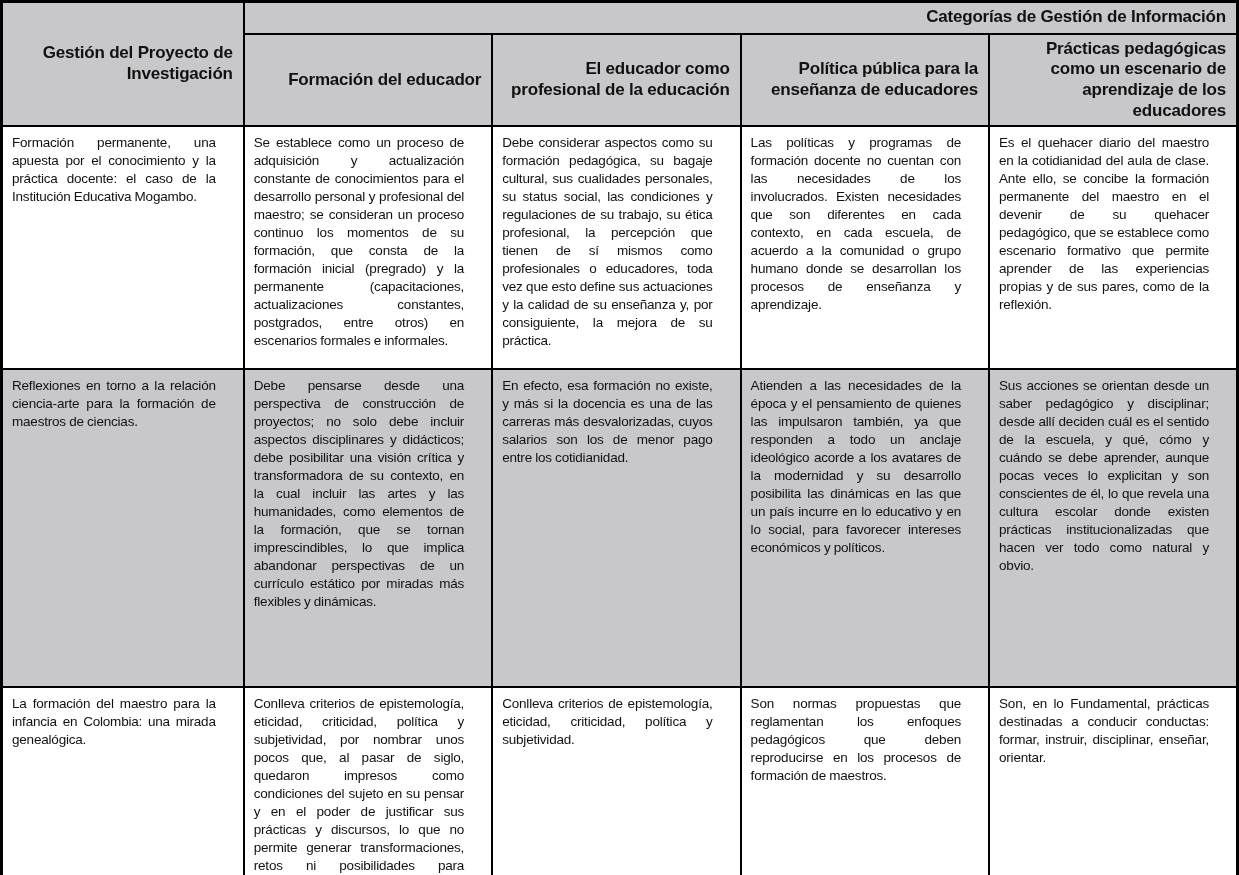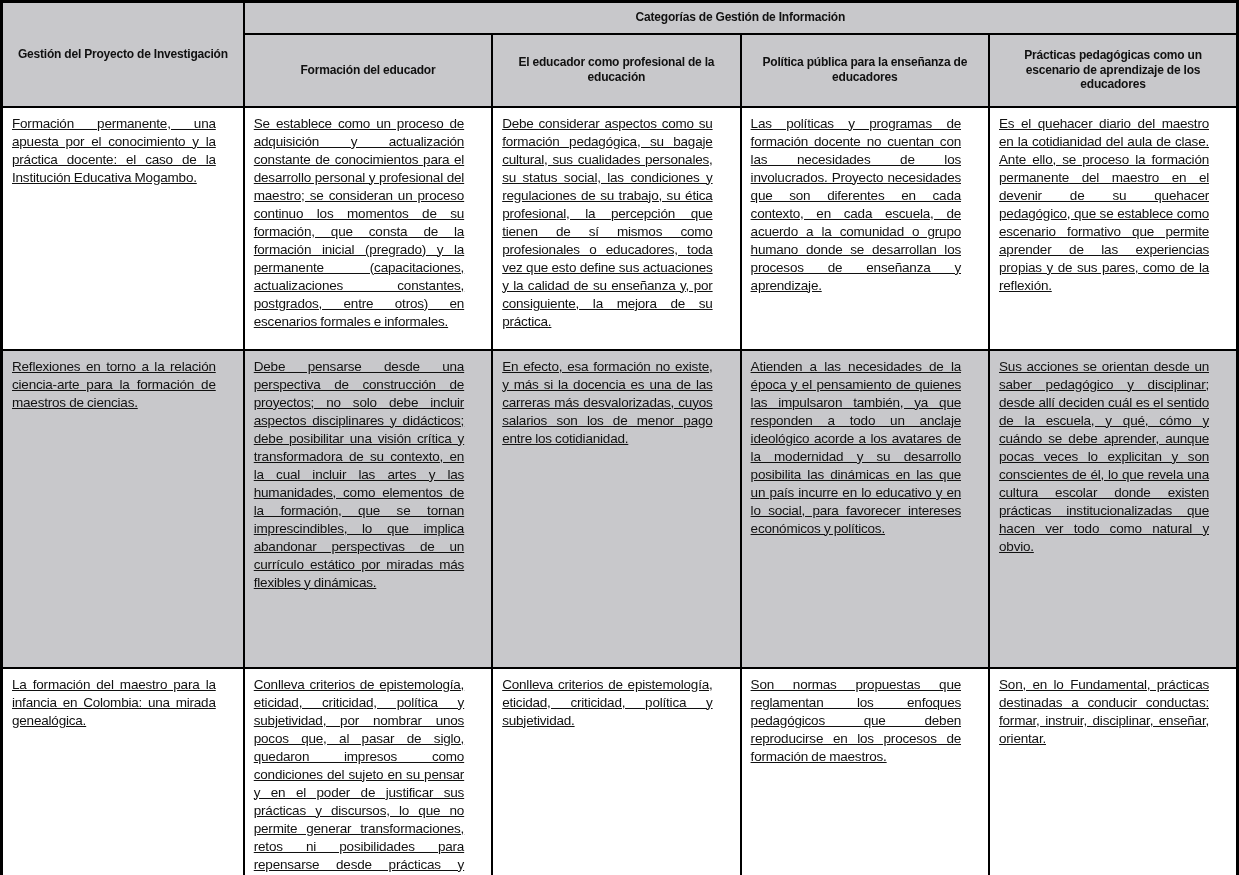--- a/index.html
+++ b/index.html
@@ -26,40 +26,39 @@
   }
   col.c-title  { width: 19.6%; }
   col.c-cat    { width: 20.1%; }
   th, td {
     border: 2px solid var(--border);
     overflow: hidden;
   }
   thead th {
     background: var(--header-bg);
     font-weight: 700;
-    font-size: 12px;
+    font-size: 17px;
     line-height: 1.22;
-    text-align: center;
+    text-align: right;
     vertical-align: middle;
     padding: 4px 10px;
     letter-spacing: -0.2px;
   }
   tr.group-row th { height: 32px; }
   tr.cat-row th { height: 73px; }
   tbody td {
     vertical-align: top;
     text-align: justify;
     font-size: 13.5px;
     line-height: 18px;
     padding: 7px 27px 6px 9px;
     letter-spacing: -0.2px;
     hyphens: auto;
     -webkit-hyphens: auto;
     word-spacing: -0.3px;
-    text-decoration: underline;
   }
   tbody tr.shaded td { background: var(--shaded-row-bg); }
   tbody tr.row-1 { height: 243px; }
   tbody tr.row-2 { height: 318px; }
   tbody tr.row-3 { height: 314px; }
 </style>
 </head>
 <body>
 
 <table class="matrix">
@@ -80,22 +79,22 @@
       <th>El educador como profesional de la educación</th>
       <th>Política pública para la enseñanza de educadores</th>
       <th>Prácticas pedagógicas como un escenario de aprendizaje de los educadores</th>
     </tr>
   </thead>
   <tbody>
     <tr class="row-1">
       <td>Formación permanente, una apuesta por el conocimiento y la práctica docente: el caso de la Institución Educativa Mogambo.</td>
       <td>Se establece como un proceso de adquisición y actualización constante de conocimientos para el desarrollo personal y profesional del maestro; se consideran un proceso continuo los momentos de su formación, que consta de la formación inicial (pregrado) y la permanente (capacitaciones, actualizaciones constantes, postgrados, entre otros) en escenarios formales e informales.</td>
       <td>Debe considerar aspectos como su formación pedagógica, su bagaje cultural, sus cualidades personales, su status social, las condiciones y regulaciones de su trabajo, su ética profesional, la percepción que tienen de sí mismos como profesionales o educadores, toda vez que esto define sus actuaciones y la calidad de su enseñanza y, por consiguiente, la mejora de su práctica.</td>
-      <td>Las políticas y programas de formación docente no cuentan con las necesidades de los involucrados. Proyecto necesidades que son diferentes en cada contexto, en cada escuela, de acuerdo a la comunidad o grupo humano donde se desarrollan los procesos de enseñanza y aprendizaje.</td>
-      <td>Es el quehacer diario del maestro en la cotidianidad del aula de clase. Ante ello, se proceso la formación permanente del maestro en el devenir de su quehacer pedagógico, que se establece como escenario formativo que permite aprender de las experiencias propias y de sus pares, como de la reflexión.</td>
+      <td>Las políticas y programas de formación docente no cuentan con las necesidades de los involucrados. Existen necesidades que son diferentes en cada contexto, en cada escuela, de acuerdo a la comunidad o grupo humano donde se desarrollan los procesos de enseñanza y aprendizaje.</td>
+      <td>Es el quehacer diario del maestro en la cotidianidad del aula de clase. Ante ello, se concibe la formación permanente del maestro en el devenir de su quehacer pedagógico, que se establece como escenario formativo que permite aprender de las experiencias propias y de sus pares, como de la reflexión.</td>
     </tr>
     <tr class="row-2 shaded">
       <td>Reflexiones en torno a la relación ciencia-arte para la formación de maestros de ciencias.</td>
       <td>Debe pensarse desde una perspectiva de construcción de proyectos; no solo debe incluir aspectos disciplinares y didácticos; debe posibilitar una visión crítica y transformadora de su contexto, en la cual incluir las artes y las humanidades, como elementos de la formación, que se tornan imprescindibles, lo que implica abandonar perspectivas de un currículo estático por miradas más flexibles y dinámicas.</td>
       <td>En efecto, esa formación no existe, y más si la docencia es una de las carreras más desvalorizadas, cuyos salarios son los de menor pago entre los cotidianidad.</td>
       <td>Atienden a las necesidades de la época y el pensamiento de quienes las impulsaron también, ya que responden a todo un anclaje ideológico acorde a los avatares de la modernidad y su desarrollo posibilita las dinámicas en las que un país incurre en lo educativo y en lo social, para favorecer intereses económicos y políticos.</td>
       <td>Sus acciones se orientan desde un saber pedagógico y disciplinar; desde allí deciden cuál es el sentido de la escuela, y qué, cómo y cuándo se debe aprender, aunque pocas veces lo explicitan y son conscientes de él, lo que revela una cultura escolar donde existen prácticas institucionalizadas que hacen ver todo como natural y obvio.</td>
     </tr>
     <tr class="row-3">
       <td>La formación del maestro para la infancia en Colombia: una mirada genealógica.</td>

